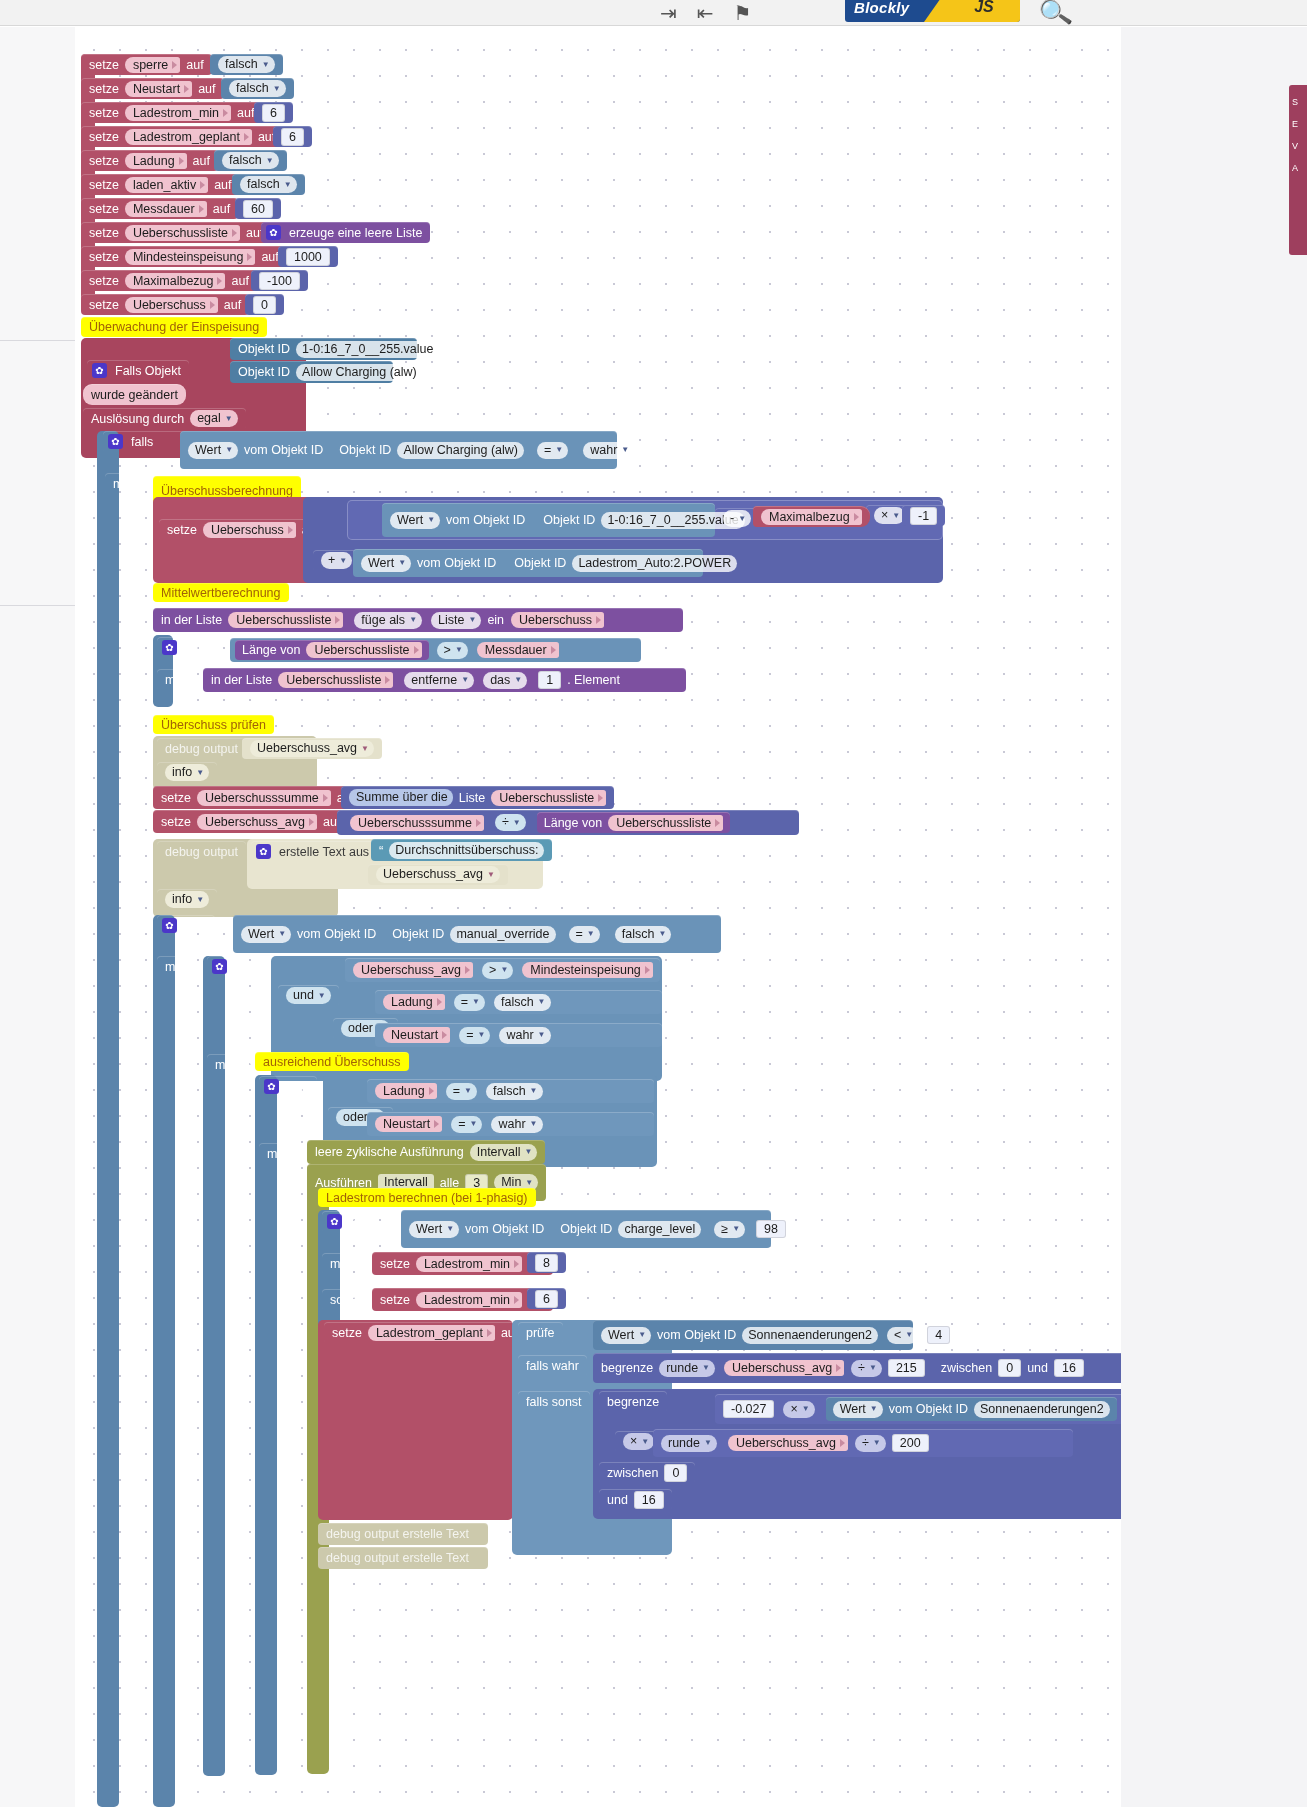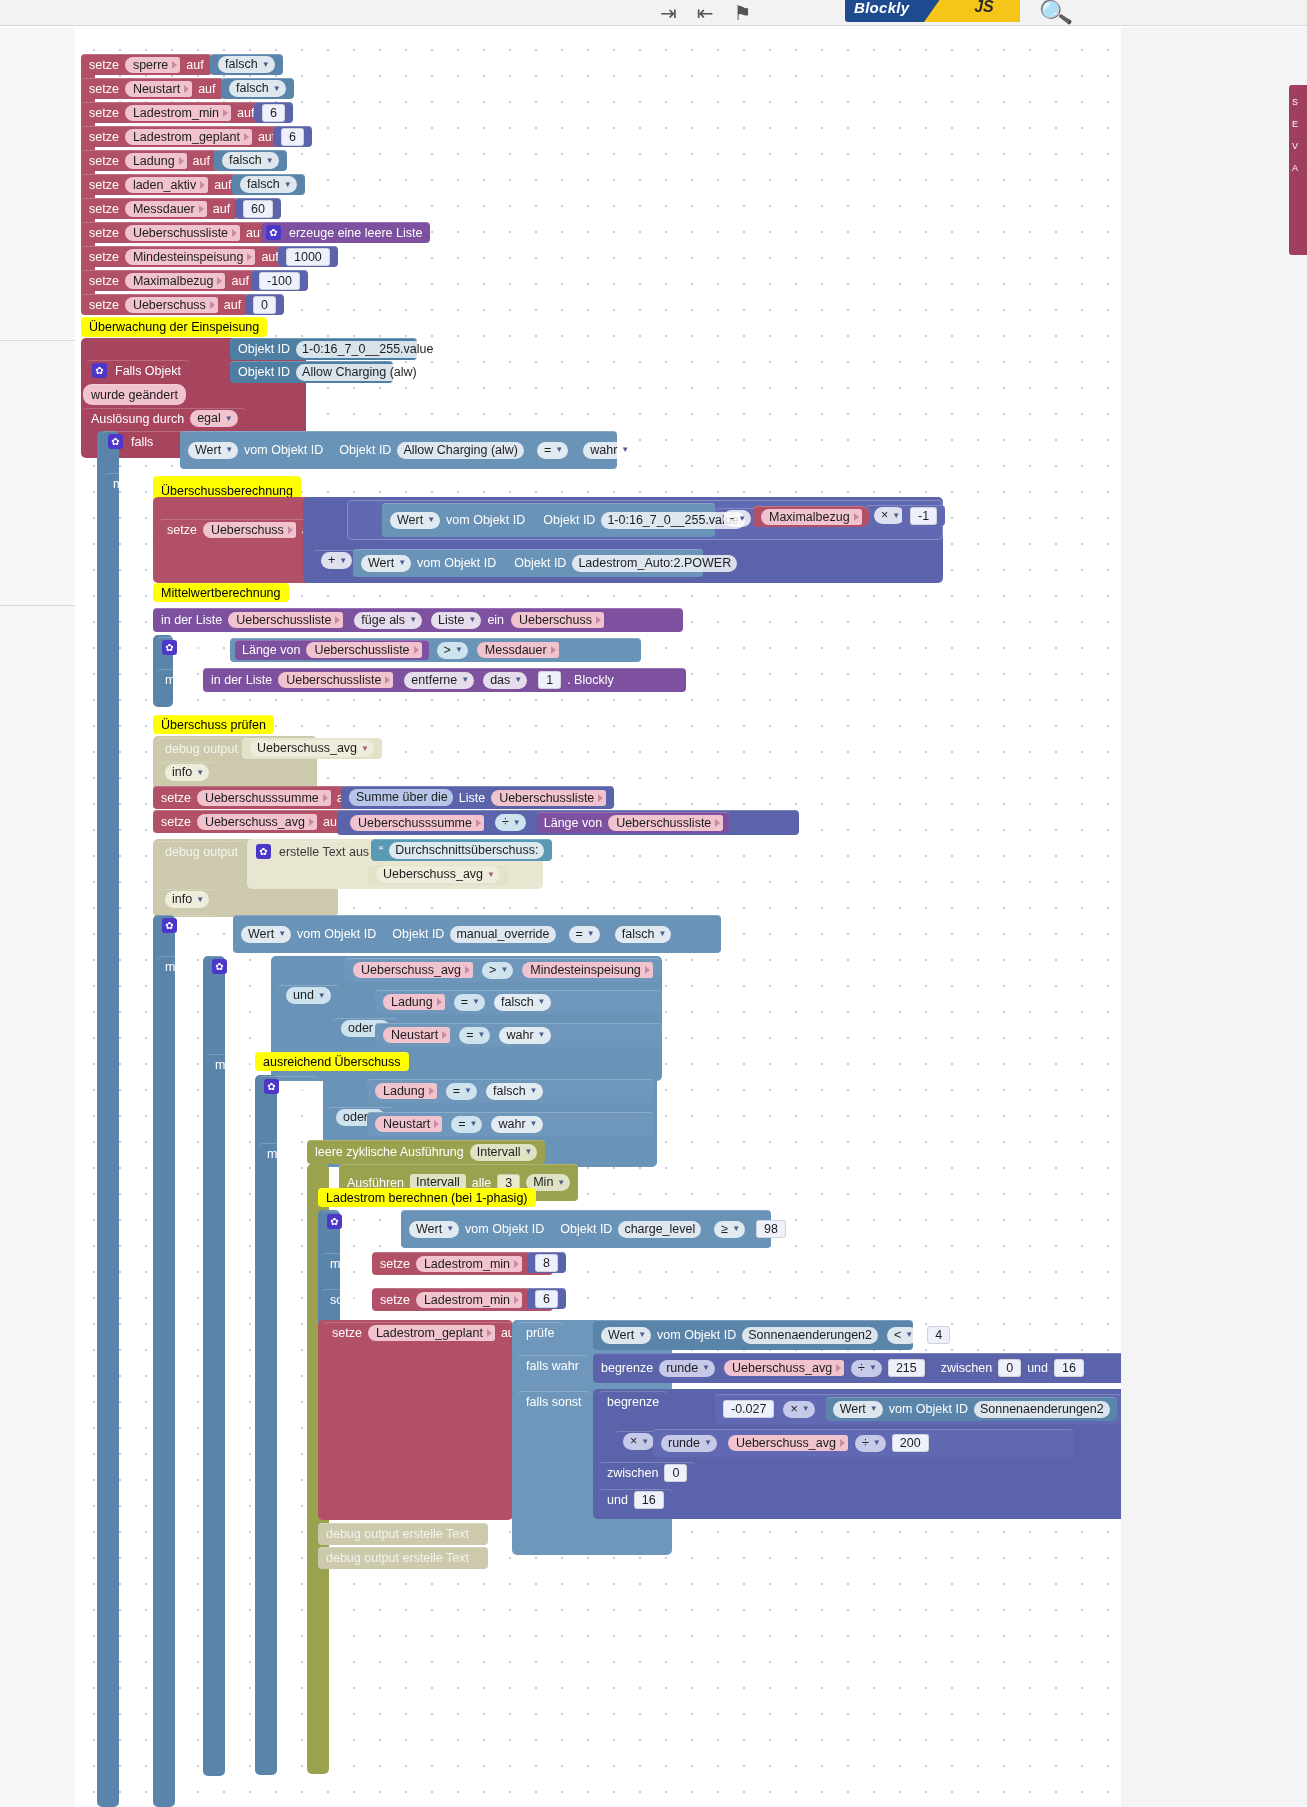--- a/index.html
+++ b/index.html
@@ -72,21 +72,21 @@
   .c-var-d  { background:#a8455e; }
   .c-logic  { background:#5b84ab; }            
   .c-logic2 { background:#6a93b8; }
   .c-math   { background:#5b64ab; }            
   .c-math2  { background:#6169b3; }
   .c-list   { background:#7d50a0; }            
   .c-text   { background:#5b9ab5; }
   .c-debug  { background:#ccc9ac; color:#f4f4ef;}
   .c-time   { background:#9aa14f; }            
   .c-obj    { background:#4f7ea3; }            
-  .c-comment{ background:#ffff00; color:#000000; }
+  .c-comment{ background:#ffff00; color:#a16207; }
 
   .field { background:rgba(255,255,255,.78); color:#1d1d1d; border-radius:9px;
            padding:1px 6px; margin:0 3px; font-size:12.5px; line-height:15px; }
   .field-num { background:#eef1fb; color:#1d1d1d; border-radius:3px; padding:1px 7px; margin:0 3px;
                border:1px solid rgba(0,0,0,.12); font-size:12.5px;}
   .field-dd { background:rgba(255,255,255,.80); color:#1d1d1d; border-radius:9px; padding:1px 5px 2px 7px;
               margin:0 3px; font-size:12.5px; display:inline-flex; align-items:center; gap:4px;}
   .caret { font-size:8px; color:#4a5b8c; }
   .varfield { background:#f0c3cf; color:#1c1c1c; border-radius:9px 3px 3px 9px; padding:1px 12px 1px 8px;
               margin:0 3px; font-size:12.5px; position:relative;}
@@ -405,21 +405,21 @@
     <span class="varfield">Ueberschussliste</span>
     <span class="field-dd" style="margin-left:8px">
         <span>entferne</span>
         <span class="caret">▼</span>
       </span>
     <span class="field-dd" style="margin-left:6px">
         <span>das</span>
         <span class="caret">▼</span>
       </span>
     <span class="field-num" style="margin-left:8px">1</span>
-    <span class="lbl">. Blockly</span>
+    <span class="lbl">. Element</span>
   </div>
 
   <div class="blk c-comment" style="left:78px; top:688px; height:19px;">
     <span class="lbl">Überschuss prüfen</span>
   </div>
 
   <div class="stack-bg c-debug" style="left:78px; top:709px; width:164px; height:54px;"></div>
   <div class="blk c-debug" style="left:82px; top:711px; background:transparent;">
     <span class="lbl">debug output</span>
   </div>
@@ -613,21 +613,21 @@
   </div>
 
   <div class="blk c-time" style="left:232px; top:1113px; height:24px;">
     <span class="lbl">leere zyklische Ausführung</span>
     <span class="field-dd" style="background:#e0e2c4;">
         <span>Intervall</span>
         <span class="caret">▼</span>
       </span>
   </div>
   <div class="stack-bg c-time" style="left:232px; top:1137px; width:22px; height:610px;"></div>
-  <div class="blk c-time" style="left:232px; top:1137px; height:37px;margin-left:32px;">
+  <div class="blk c-time" style="left:232px; top:1137px; height:37px;">
     <span class="lbl">Ausführen</span>
     <span class="field" style="background:#e0e2c4; border-radius:3px;">Intervall</span>
     <span class="lbl">alle</span>
     <span class="field-num" style="background:#e8eac9">3</span>
     <span class="field-dd" style="background:#e0e2c4;">
         <span>Min</span>
         <span class="caret">▼</span>
       </span>
   </div>
 

